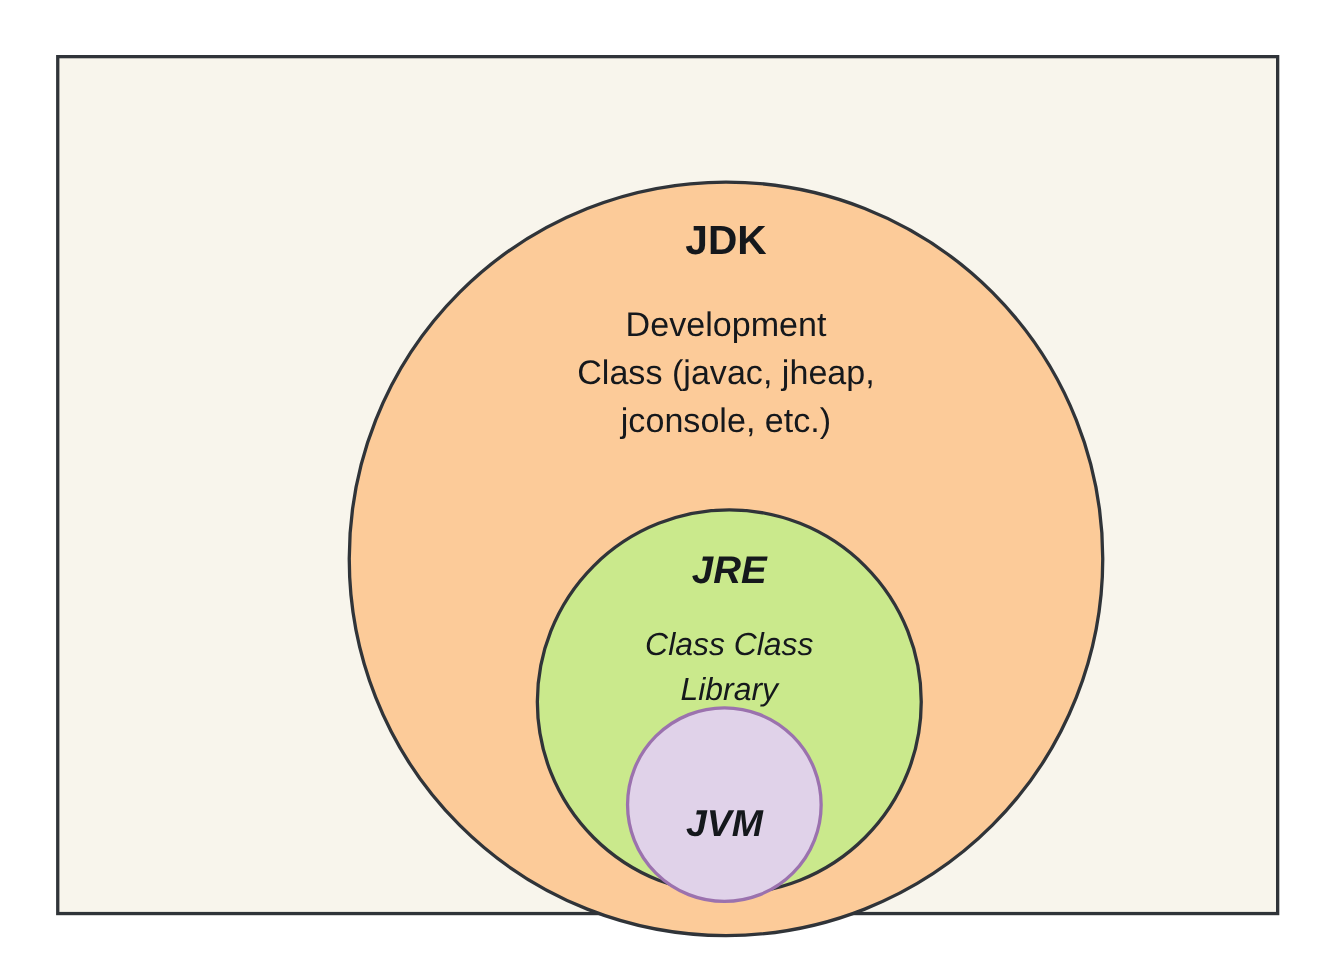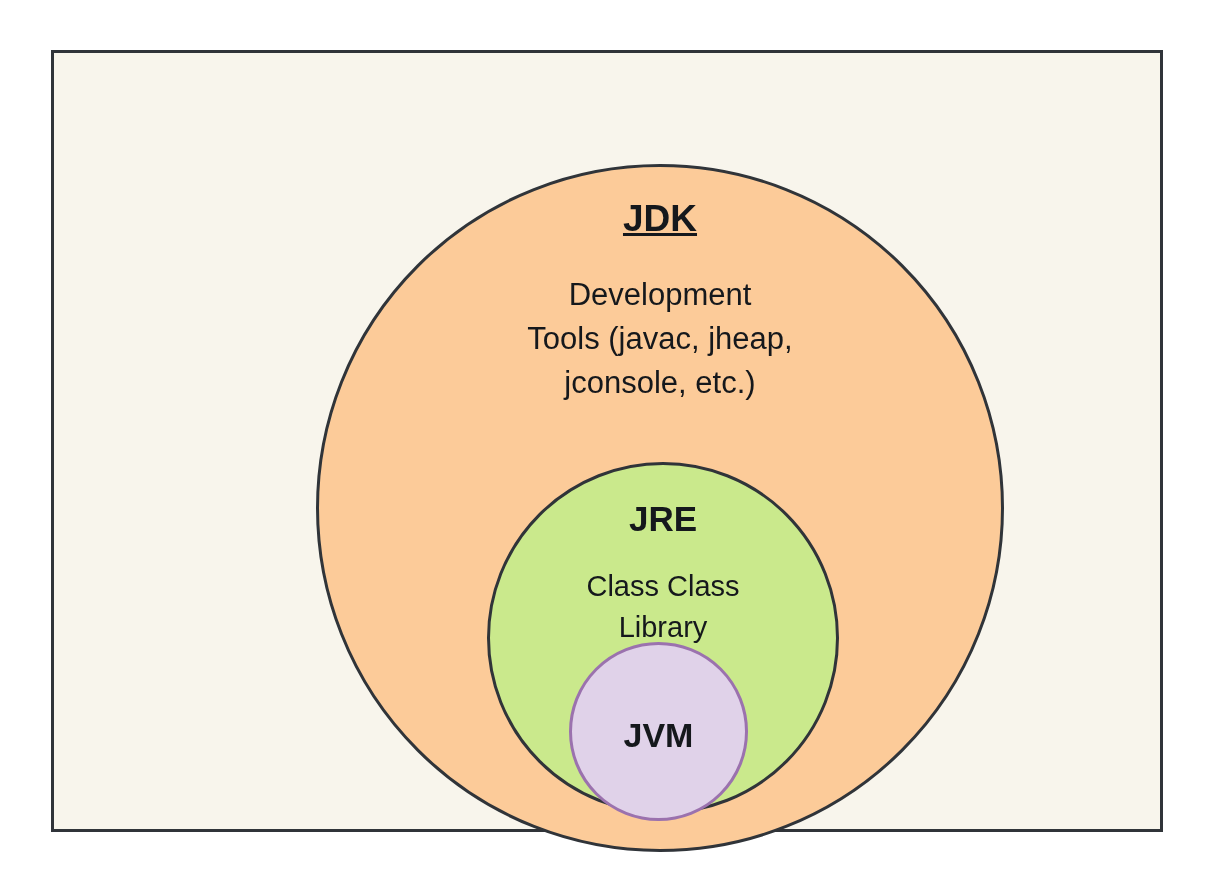--- a/index.html
+++ b/index.html
@@ -68,31 +68,33 @@
   }
   .jdk-labels {
     left: 262px;
     top: 126px;
     width: 688px;
   }
   .jre-labels {
     left: 433px;
     top: 427px;
     width: 352px;
+    font-style: italic;
   }
   .jvm-labels {
     left: 515px;
-    top: 644px;
+    top: 658px;
     width: 179px;
+    font-style: italic;
   }
   .title {
     font-weight: bold;
     line-height: 1.18;
   }
-  .jdk-labels .title { font-size: 37px; text-decoration: underline; }
+  .jdk-labels .title { font-size: 37px; }
   .jre-labels .title { font-size: 35px; }
   .jvm-labels .title { font-size: 34px; }
   .subtitle {
     font-weight: normal;
     line-height: 1.42;
   }
   .jdk-labels .subtitle {
     font-size: 31px;
     margin-top: 14px;
   }
@@ -108,21 +110,21 @@
 
   <div class="frame" style="background: rgb(248, 245, 236); border-color: rgb(48, 52, 57);">
 
     <div class="circle jdk-circle" style="background: rgb(252, 203, 153); border-color: rgb(48, 52, 57);"></div>
     <div class="circle jre-circle" style="background: rgb(202, 233, 140); border-color: rgb(48, 52, 57);"></div>
     <div class="circle jvm-circle" style="background: rgb(224, 210, 233); border-color: rgb(155, 114, 174);"></div>
 
     <div class="label-block jdk-labels">
       <div class="title">JDK</div>
       <div class="subtitle">Development
-Tools (javac, jheap,
+Class (javac, jheap,
 jconsole, etc.)</div>
     </div>
 
     <div class="label-block jre-labels">
       <div class="title">JRE</div>
       <div class="subtitle">Class Class
 Library</div>
     </div>
 
     <div class="label-block jvm-labels">

